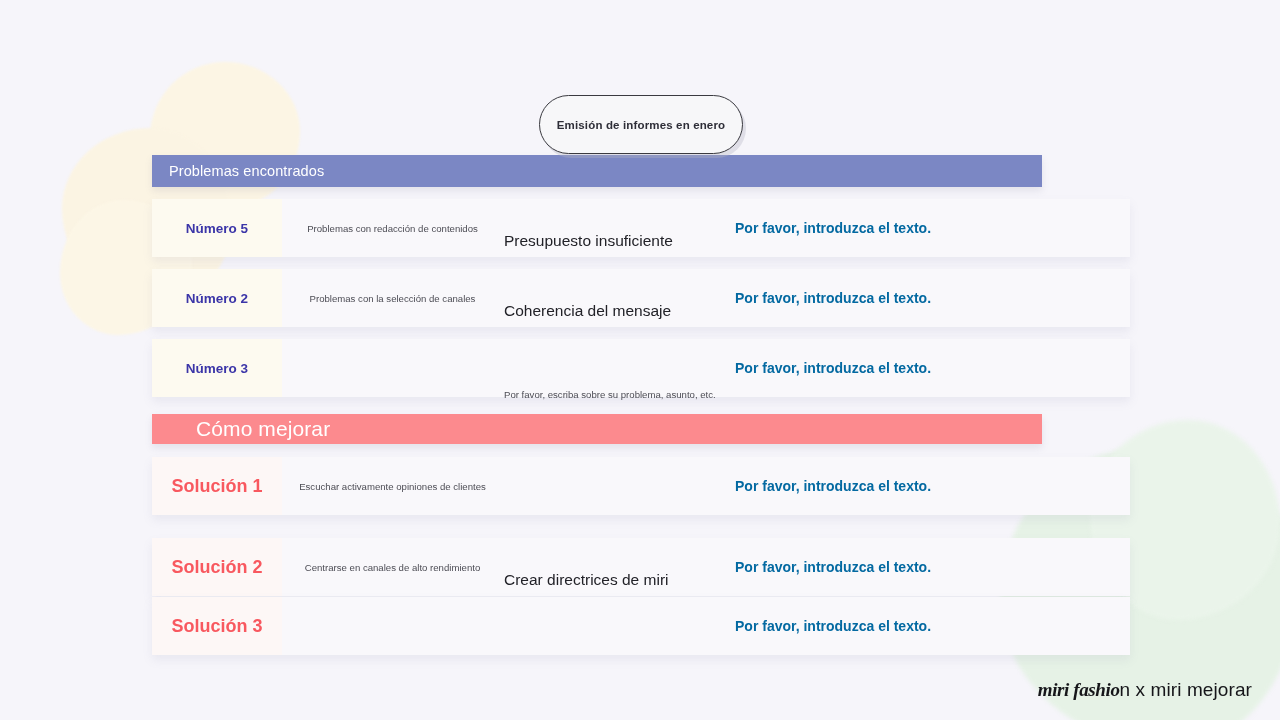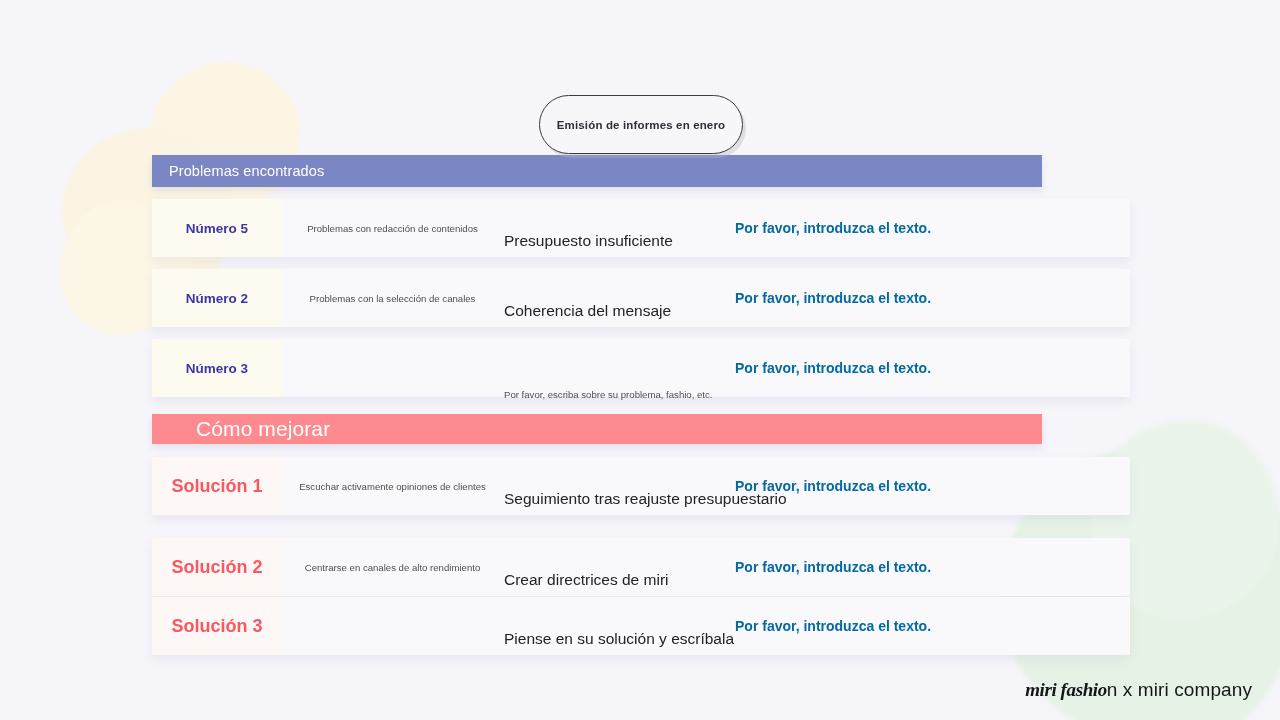--- a/index.html
+++ b/index.html
@@ -255,48 +255,46 @@
     <div class="tint"></div>
     <div class="cell cell-num">Número 2</div>
     <div class="cell cell-hint">Problemas con la selección de canales</div>
     <div class="cell cell-value">Coherencia del mensaje</div>
     <div class="cell cell-placeholder">Por favor, introduzca el texto.</div>
   </div>
 
   <div class="row problem" style="top:339px;">
     <div class="tint"></div>
     <div class="cell cell-num">Número 3</div>
-    <div class="cell cell-value small">Por favor, escriba sobre su problema, fashio, etc.</div>
+    <div class="cell cell-value small">Por favor, escriba sobre su problema, asunto, etc.</div>
     <div class="cell cell-placeholder">Por favor, introduzca el texto.</div>
   </div>
 
   <div class="section-bar" id="bar-improve">
     <span class="bar-label">Cómo mejorar</span>
   </div>
 
   <div class="row solution" style="top:457px;">
     <div class="tint"></div>
     <div class="cell cell-num">Solución 1</div>
     <div class="cell cell-hint">Escuchar activamente opiniones de clientes</div>
-    <div class="cell cell-value">Seguimiento tras reajuste presupuestario</div>
     <div class="cell cell-placeholder">Por favor, introduzca el texto.</div>
   </div>
 
   <div class="row solution" style="top:538px;">
     <div class="tint"></div>
     <div class="cell cell-num">Solución 2</div>
     <div class="cell cell-hint">Centrarse en canales de alto rendimiento</div>
     <div class="cell cell-value">Crear directrices de miri</div>
     <div class="cell cell-placeholder">Por favor, introduzca el texto.</div>
   </div>
 
   <div class="row solution" style="top:597px;">
     <div class="tint"></div>
     <div class="cell cell-num">Solución 3</div>
-    <div class="cell cell-value">Piense en su solución y escríbala</div>
     <div class="cell cell-placeholder">Por favor, introduzca el texto.</div>
   </div>
 
 </div>
 
 <div id="footer-brand">
-  <span class="brand-script">miri fashio</span><span class="brand-rest">n x miri company</span>
+  <span class="brand-script">miri fashio</span><span class="brand-rest">n x miri mejorar</span>
 </div>
 
 </body></html>

